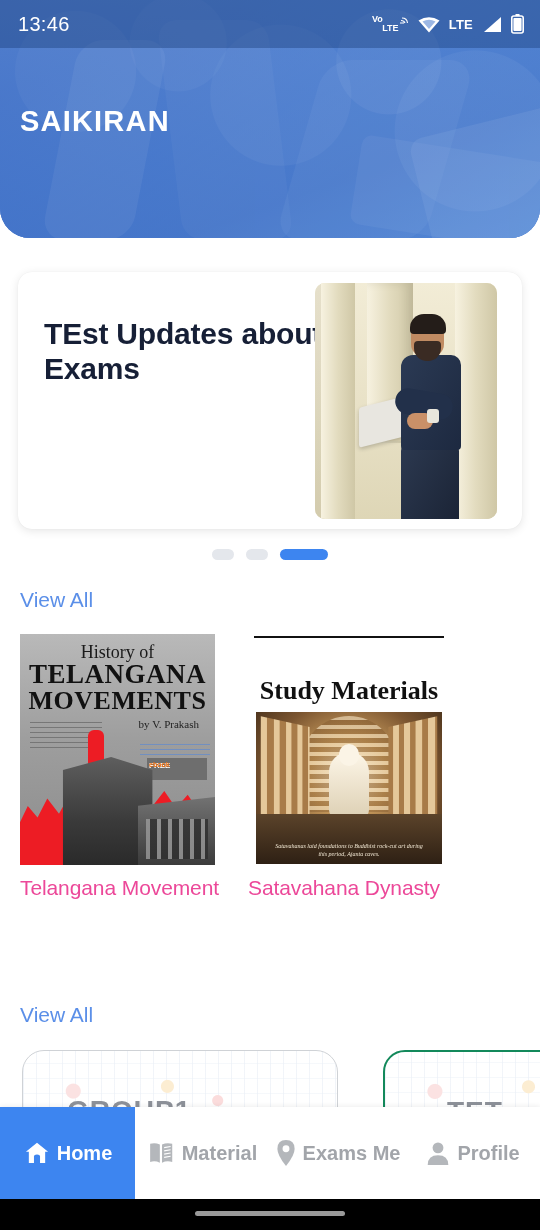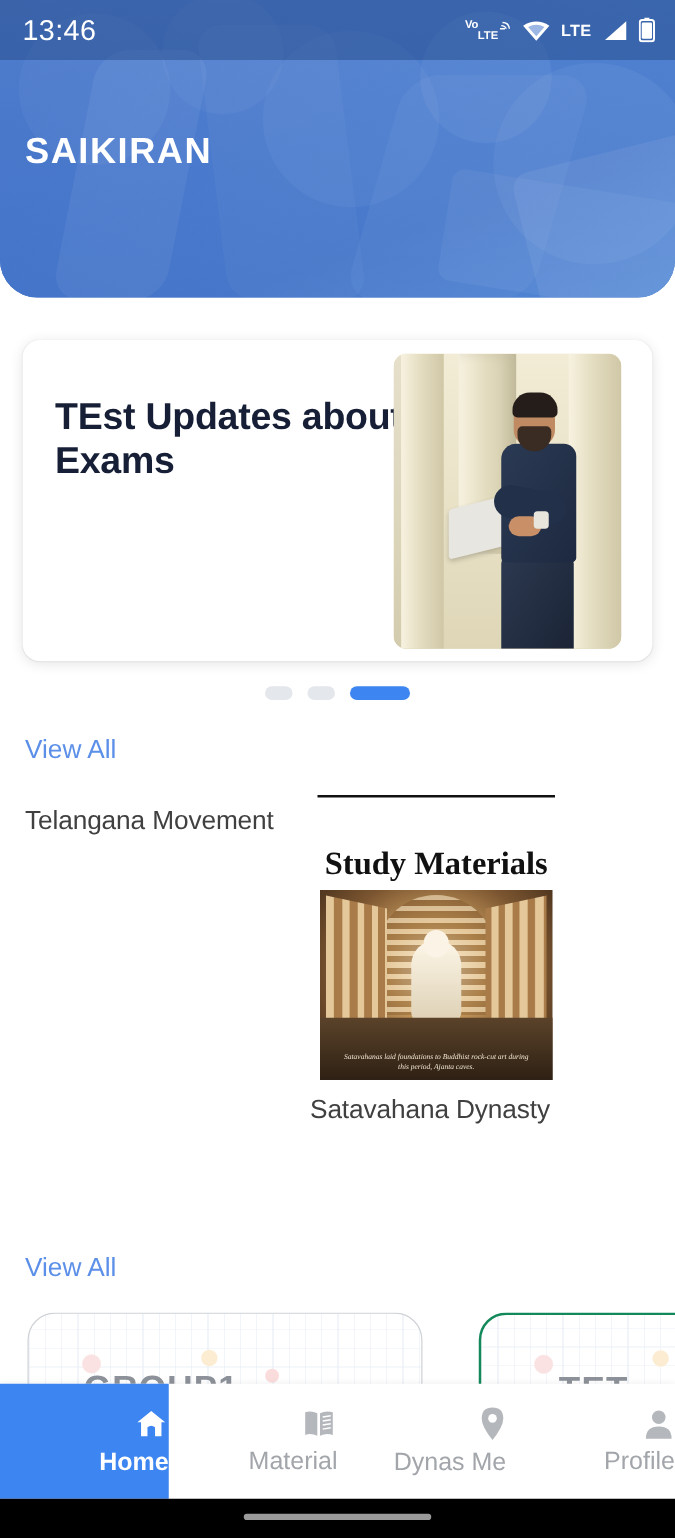--- a/index.html
+++ b/index.html
@@ -40,21 +40,21 @@
   .hs4{ left:420px; top:120px; width:160px; height:120px; transform:rotate(-14deg); border-radius:14px; background:rgba(255,255,255,.20);}
   .hs5{ left:355px; top:150px; width:210px; height:90px; transform:rotate(9deg); border-radius:10px; background:rgba(255,255,255,.15);}
 
   
   .statusbar{
     position:absolute; top:0; left:0; width:540px; height:48px;
     background:rgba(24,60,120,0.40);
     display:flex; align-items:center; justify-content:space-between;
     padding:0 16px 0 18px; color:#fff;
   }
-  .clock{ font-size:23px; letter-spacing:.3px; }
+  .clock{ font-size:20px; letter-spacing:.3px; }
   .status-icons{ display:flex; align-items:center; gap:9px; }
   .volte{ display:flex; flex-direction:column; align-items:center; line-height:1; font-size:9px; font-weight:bold; }
   .volte .r1{ display:flex; align-items:flex-end; gap:17px;}
   .lte-text{ font-size:13px; font-weight:bold; letter-spacing:.2px; }
   .wifi svg, .sig svg, .batt svg{ display:block; }
 
   .brand{
     position:absolute; left:20px; top:105px;
     color:#ffffff; font-size:29px; font-weight:bold; letter-spacing:1.2px;
   }
@@ -109,21 +109,21 @@
   .sec-link{ font-size:21px; color:#5b8fe8; }
   #mat-head{ top:588px; }
   #tests-head{ top:1003px; }
 
   
   .mat-row{ position:absolute; left:0; top:634px; width:540px; }
   .mat-item{ position:absolute; }
   .mat-item.m1{ left:20px; width:195px; }
   .mat-item.m2{ left:248px; width:202px; }
   .mat-thumb{ width:100%; height:231px; overflow:hidden; background:#ddd; position:relative; }
-  .mat-cap{ margin-top:11px; font-size:21px; color:#404040; letter-spacing:-.1px; white-space:nowrap; }
+  .mat-cap{ margin-top:11px; font-size:21px; color:#ec4899; letter-spacing:-.1px; white-space:nowrap; }
 
   
   .bk1{ background:linear-gradient(180deg,#b9b9b9 0%,#9e9e9e 45%,#8c8c8c 100%); }
   .bk1-t1{ position:absolute; top:8px; left:0; width:100%; text-align:center; font-family:"Liberation Serif", serif; font-size:18px; color:#1a1a1a; }
   .bk1-t2{ position:absolute; top:25px; left:0; width:100%; text-align:center; font-family:"Liberation Serif", serif; font-size:27px; font-weight:bold; color:#111; letter-spacing:.5px; }
   .bk1-t3{ position:absolute; top:52px; left:0; width:100%; text-align:center; font-family:"Liberation Serif", serif; font-size:26px; font-weight:bold; color:#111; letter-spacing:.5px; }
   .bk1-by{ position:absolute; top:84px; right:16px; font-family:"Liberation Serif", serif; font-size:11px; color:#222; }
   .bk1-blurb{ position:absolute; top:88px; left:10px; width:72px; height:26px;
     background:repeating-linear-gradient(180deg,#6c6c6c 0 1px, transparent 1px 5px); opacity:.8; }
   .bk1-blurb2{ position:absolute; top:110px; left:120px; width:70px; height:14px;
@@ -177,23 +177,23 @@
       repeating-linear-gradient(0deg, rgba(170,190,220,.35) 0 1px, transparent 1px 15px);
   }
   .tc-label{ position:absolute; left:44px; top:44px; font-size:28px; font-weight:bold; color:#8d9199; letter-spacing:1px; }
   .test-card.t2 .tc-label{ left:62px; }
 
   
   .bottom-nav{
     position:absolute; left:0; top:1107px; width:540px; height:92px;
     background:#fff; display:flex; box-shadow:0 -1px 5px rgba(0,0,0,0.07);
   }
-  .nav-item{ flex:1; display:flex; flex-direction:column; align-items:flex-end; justify-content:center; gap:6px; }
+  .nav-item{ flex:1; display:flex; flex-direction:row; align-items:center; justify-content:center; gap:6px; }
   .nav-item.active{ background:#3d85f0; color:#fff; }
-  .nav-label{ font-size:20px; color:#a2a5aa; }
+  .nav-label{ font-size:20px; color:#a2a5aa;font-weight:bold; }
   .nav-item.active .nav-label{ color:#fff; font-weight:bold; }
   .nav-icon svg{ display:block; }
 
   .gesture-area{ position:absolute; left:0; top:1199px; width:540px; height:31px; background:#000; }
   .gesture-bar{ position:absolute; left:50%; top:12px; transform:translateX(-50%); width:150px; height:5px; border-radius:3px; background:#9a9a9a; }
 </style>
 </head>
 <body>
 
 <div class="screen">
@@ -273,20 +273,39 @@
     <span class="dot active"></span>
   </div>
 
   <div class="sec-head" id="mat-head">
     <span class="sec-link">View All</span>
   </div>
 
   <div class="mat-row">
 
     <div class="mat-item m1">
+      <div class="mat-thumb bk1">
+        <div class="bk1-t1">History of</div>
+        <div class="bk1-t2">TELANGANA</div>
+        <div class="bk1-t3">MOVEMENTS</div>
+        <div class="bk1-by">by V. Prakash</div>
+        <div class="bk1-blurb"></div>
+        <div class="bk1-blurb2"></div>
+        <div class="bk1-free">
+          <span>FREE</span>
+          <span class="ora">ebook</span>
+        </div>
+        <div class="bk1-red">
+          <div class="bk1-fist"></div>
+          <div class="bk1-crowd"></div>
+        </div>
+        <div class="bk1-bld"></div>
+        <div class="bk1-bld2"></div>
+        <div class="bk1-arches"></div>
+      </div>
       <div class="mat-cap">Telangana Movement</div>
     </div>
 
     <div class="mat-item m2">
       <div class="mat-thumb bk2">
         <div class="bk2-topline"></div>
         <div class="bk2-t2">Study Materials</div>
         <div class="bk2-photo">
           <div class="bk2-vault"></div>
           <div class="bk2-col-l"></div>
@@ -340,21 +359,21 @@
     </div>
 
 
     <div class="nav-item">
       <span class="nav-icon">
         <svg width="22" height="28" viewBox="0 0 20 26">
             <path d="M10 1 Q18 1 18 9.2 Q18 15 10 25 Q2 15 2 9.2 Q2 1 10 1 Z" fill="#b4b7bb"></path>
             <circle cx="10" cy="9" r="3.2" fill="#fff"></circle>
           </svg>
       </span>
-      <span class="nav-label">Dynas Me</span>
+      <span class="nav-label">Exams Me</span>
     </div>
 
     <div class="nav-item">
       <span class="nav-icon">
         <svg width="26" height="26" viewBox="0 0 24 24">
             <circle cx="12" cy="7.2" r="5" fill="#b4b7bb"></circle>
             <path d="M2.5 23 Q2.5 14 12 14 Q21.5 14 21.5 23 Z" fill="#b4b7bb"></path>
           </svg>
       </span>
       <span class="nav-label">Profile</span>

